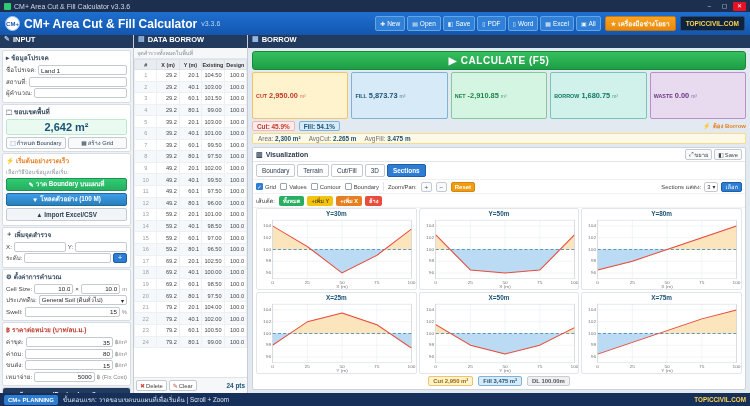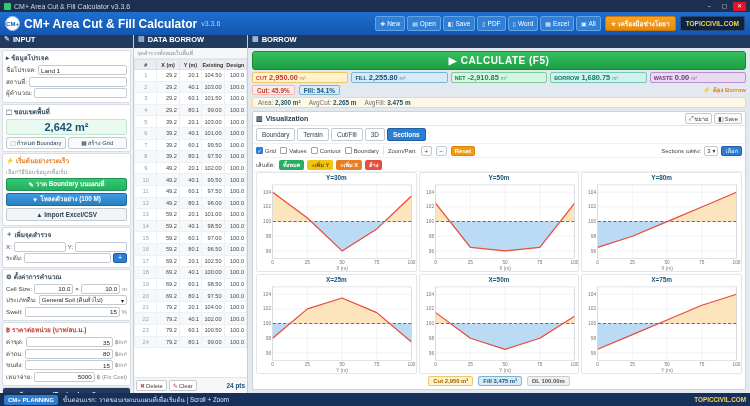--- a/index.html
+++ b/index.html
@@ -66,21 +66,21 @@
   tbody tr:nth-child(even){background:#f6f9fc;}
   .table-footer{flex:0 0 auto;display:flex;align-items:center;gap:2px;padding:2px;border-top:1px solid #dfe4e9;background:#f5f7f9;}
   .tf-btn{height:11px;font-size:5.8px;border:1px solid #c3cad2;background:#fff;border-radius:2px;padding:0 3px;display:flex;align-items:center;gap:1px;cursor:pointer;color:#444;}
   .tf-btn .hic{color:#c0392b;}
   .tf-count{margin-left:auto;font-size:6.4px;font-weight:bold;color:#1a5276;}
 
   
   .results-panel{flex:1;display:flex;flex-direction:column;background:#e3e9f0;overflow:hidden;}
   .calc-btn{margin:3px 4px 2px;height:19px;flex:0 0 auto;background:linear-gradient(180deg,#35c05e,#1e9e46);border:1px solid #17873a;border-radius:3px;color:#fff;font-weight:bold;font-size:10px;display:flex;align-items:center;justify-content:center;gap:4px;cursor:pointer;letter-spacing:.5px;}
   .stats-row{display:flex;gap:3px;margin:0 4px;flex:0 0 auto;}
-  .stat{flex:1;border-radius:2px;border:1px solid;padding:0 3px;display:flex;align-items:baseline;gap:2px;overflow:hidden;white-space:nowrap;}
+  .stat{flex:1;border-radius:2px;border:1px solid;padding:18px 3px;display:flex;align-items:baseline;gap:2px;overflow:hidden;white-space:nowrap;}
   .stat-label{font-weight:bold;font-size:5.4px;}
   .stat-value{font-weight:bold;font-size:7.4px;}
   .stat-unit{font-size:5px;opacity:.75;}
   .stat-cut{background:#fff3cd;border-color:#f0c36d;color:#c0392b;}
   .stat-fill{background:#d6eaf8;border-color:#7fb3d5;color:#1a5276;}
   .stat-net{background:#d5f5e3;border-color:#82c99e;color:#1e8449;}
   .stat-borrow{background:#d1f2eb;border-color:#76c7b7;color:#117864;}
   .stat-waste{background:#e8daef;border-color:#bb8fce;color:#6c3483;}
   .pct-row{display:flex;align-items:center;gap:4px;margin:2px 4px 0;font-size:6.4px;flex:0 0 auto;}
   .pct-chip{font-weight:bold;padding:0 4px;border-radius:2px;border:1px solid;height:10px;display:inline-flex;align-items:center;}
@@ -536,21 +536,21 @@
         </button>
 
       <div class="stats-row">
           <div class="stat stat-cut">
             <span class="stat-label">CUT</span>
             <span class="stat-value">2,950.00</span>
             <span class="stat-unit">m³</span>
           </div>
           <div class="stat stat-fill">
             <span class="stat-label">FILL</span>
-            <span class="stat-value">2,255.80</span>
+            <span class="stat-value">5,873.73</span>
             <span class="stat-unit">m³</span>
           </div>
           <div class="stat stat-net">
             <span class="stat-label">NET</span>
             <span class="stat-value">-2,910.85</span>
             <span class="stat-unit">m³</span>
           </div>
           <div class="stat stat-borrow">
             <span class="stat-label">BORROW</span>
             <span class="stat-value">1,680.75</span>

